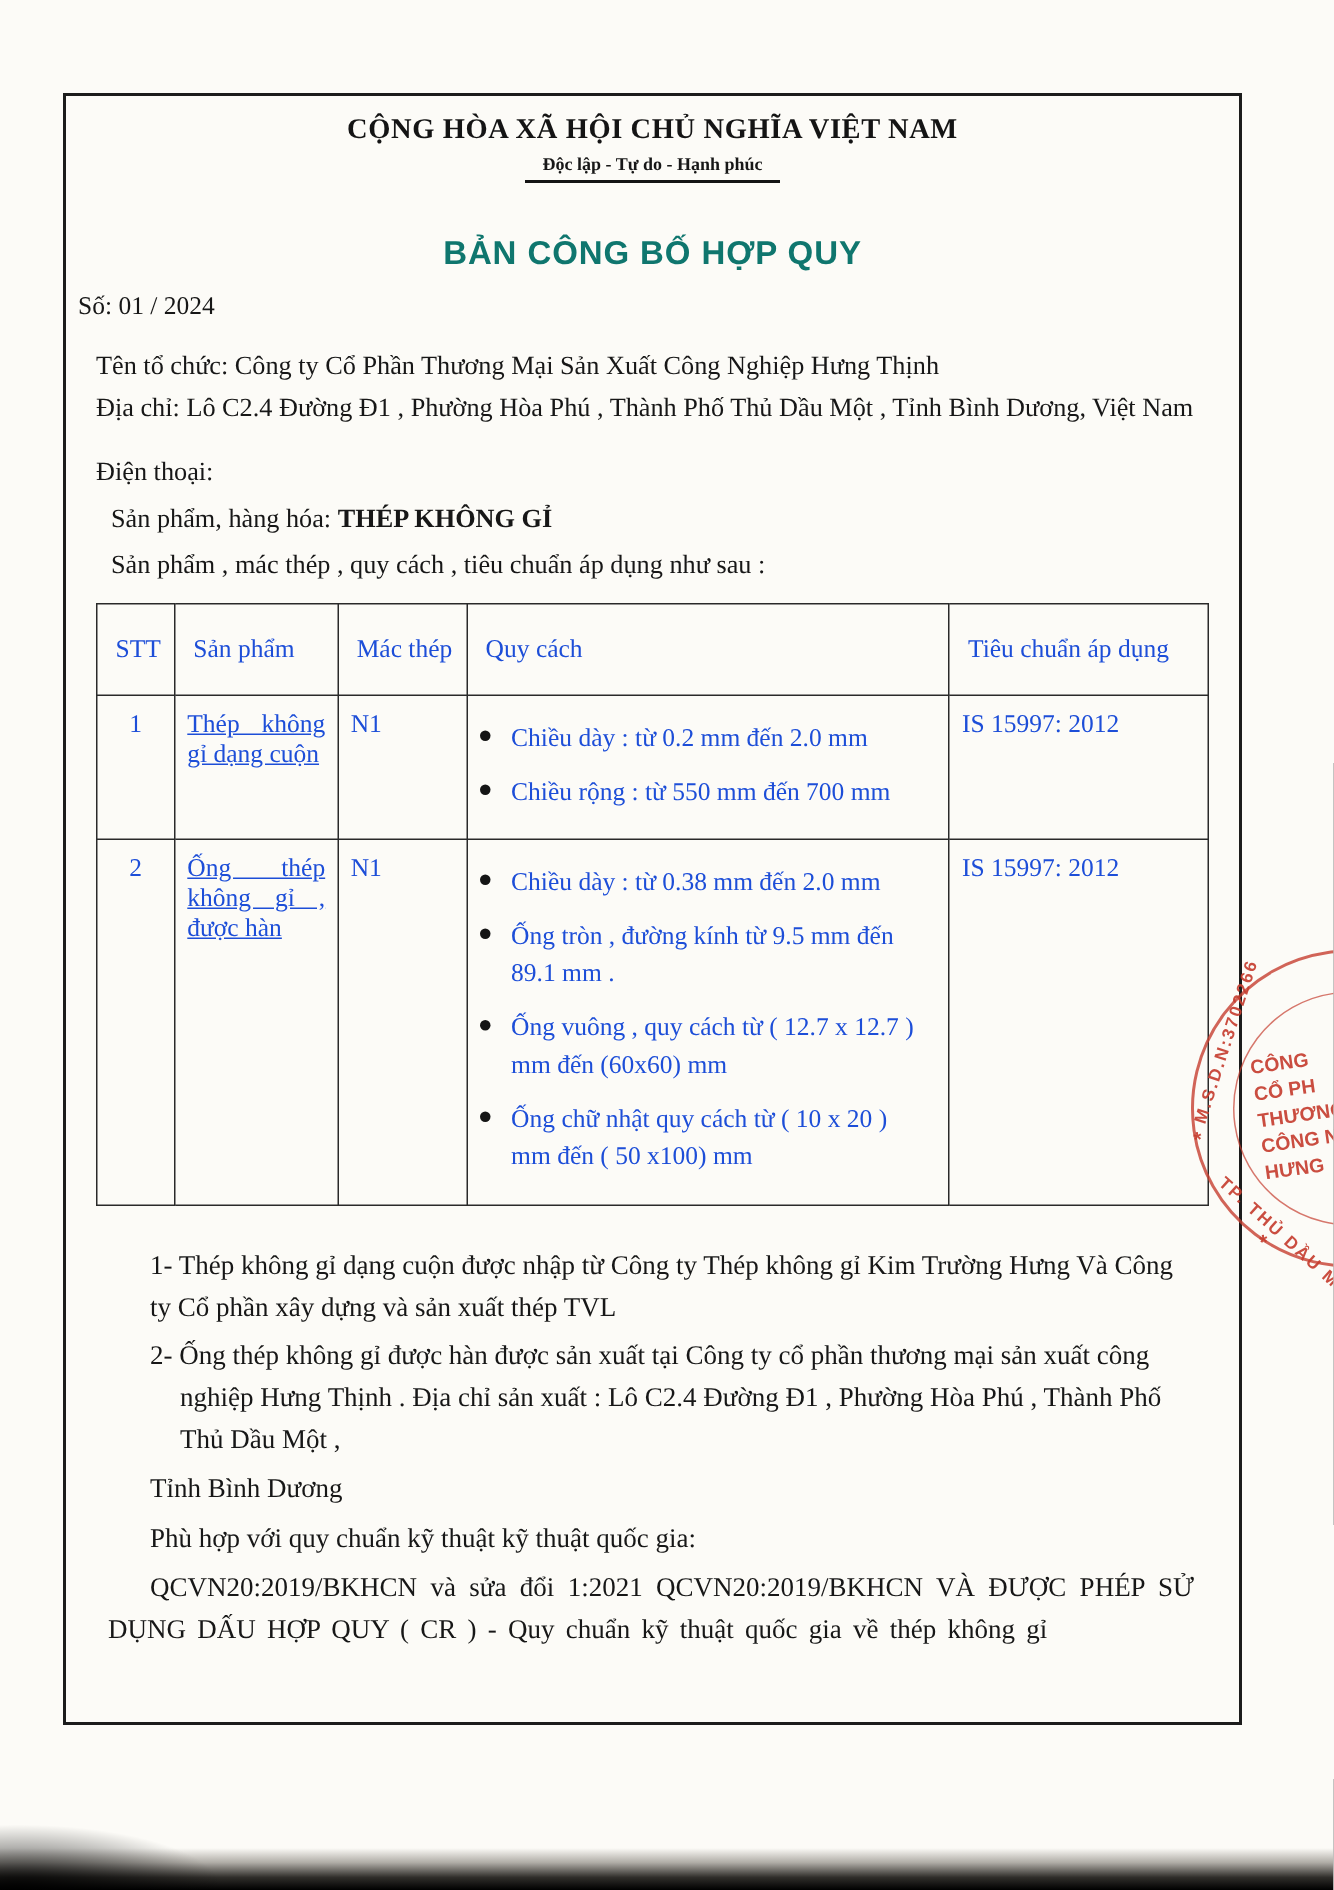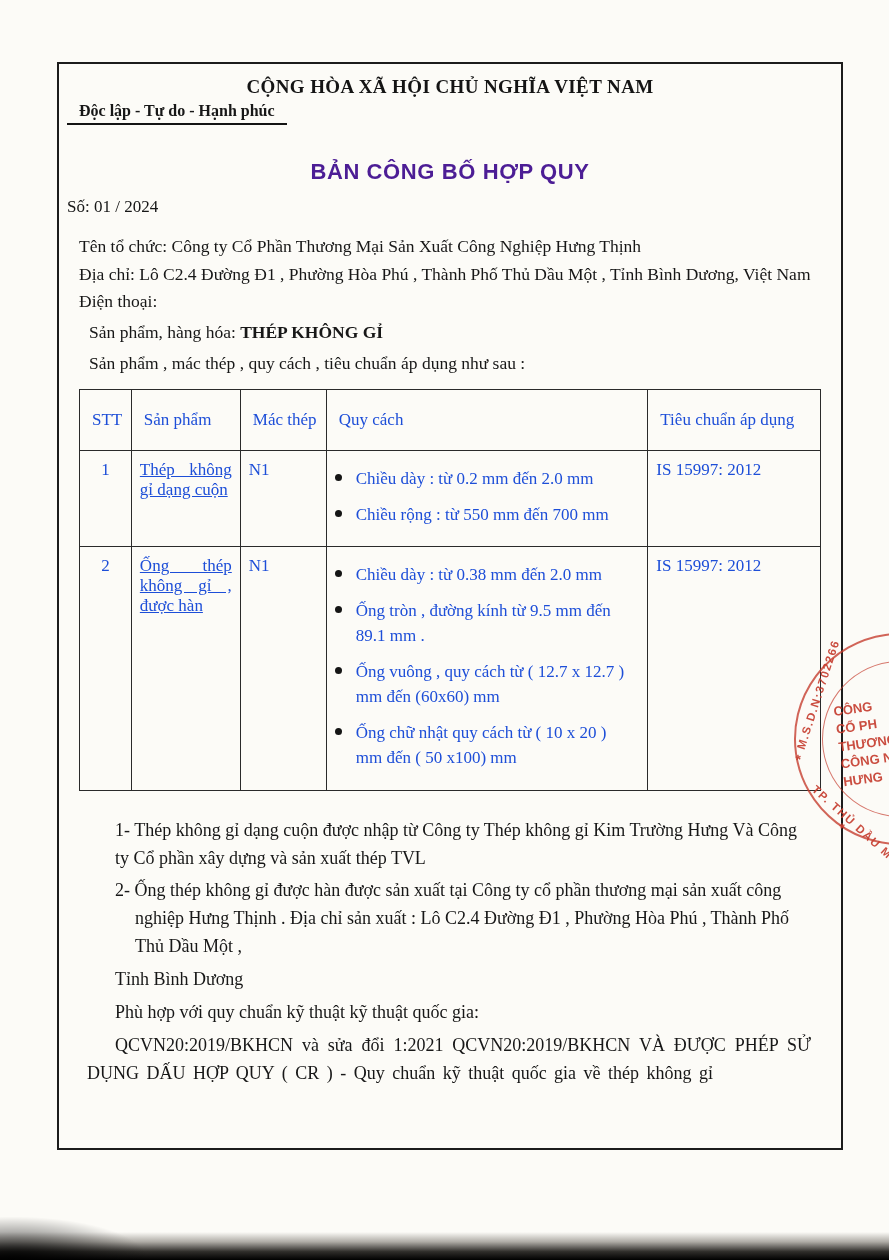--- a/index.html
+++ b/index.html
@@ -8,67 +8,67 @@
     width: 889px;
     height: 1260px;
     margin: 0 auto;
     background: #fcfbf7;
     overflow: hidden;
     font-family: "Liberation Serif", serif;
     color: #171717;
   }
   .frame {
     position: absolute;
-    left: 57px;
+    left: 42px;
     top: 62px;
     width: 786px;
     height: 1088px;
     border: 2px solid #1c1c1c;
     box-sizing: border-box;
     padding: 12px 8px 0 8px;
   }
   .nat-title {
     text-align: center;
     font-weight: bold;
     font-size: 19px;
     letter-spacing: 0.4px;
     color: #141414;
   }
   .motto {
-    text-align: left;
+    text-align: center;
     font-weight: bold;
-    font-size: 16px;
+    font-size: 12px;
     margin-top: 4px;
   }
   .motto span {
     display: inline-block;
     padding: 0 12px 3px 12px;
     border-bottom: 2px solid #141414;
   }
   .doc-title {
     text-align: center;
     font-family: "Liberation Sans", sans-serif;
     font-weight: bold;
     font-size: 22px;
     letter-spacing: 0.6px;
     margin-top: 34px;
-    color: #4c1d95;
+    color: #0f766e;
   }
   .doc-number {
     font-size: 17px;
     margin-top: 12px;
   }
   .content { padding: 0 12px 0 12px; }
   .content p {
     margin: 0;
     font-size: 17.5px;
     line-height: 1.58;
   }
   p.org { margin-top: 16px; }
-  p.phone { margin-top: 0; }
+  p.phone { margin-top: 16px; }
   p.product, p.brand, p.intro { padding-left: 10px; margin-top: 3px; }
   .product b { font-weight: bold; }
 
   table.spec {
     width: 100%;
     border-collapse: collapse;
     margin-top: 12px;
     table-layout: fixed;
   }
   table.spec th, table.spec td {

